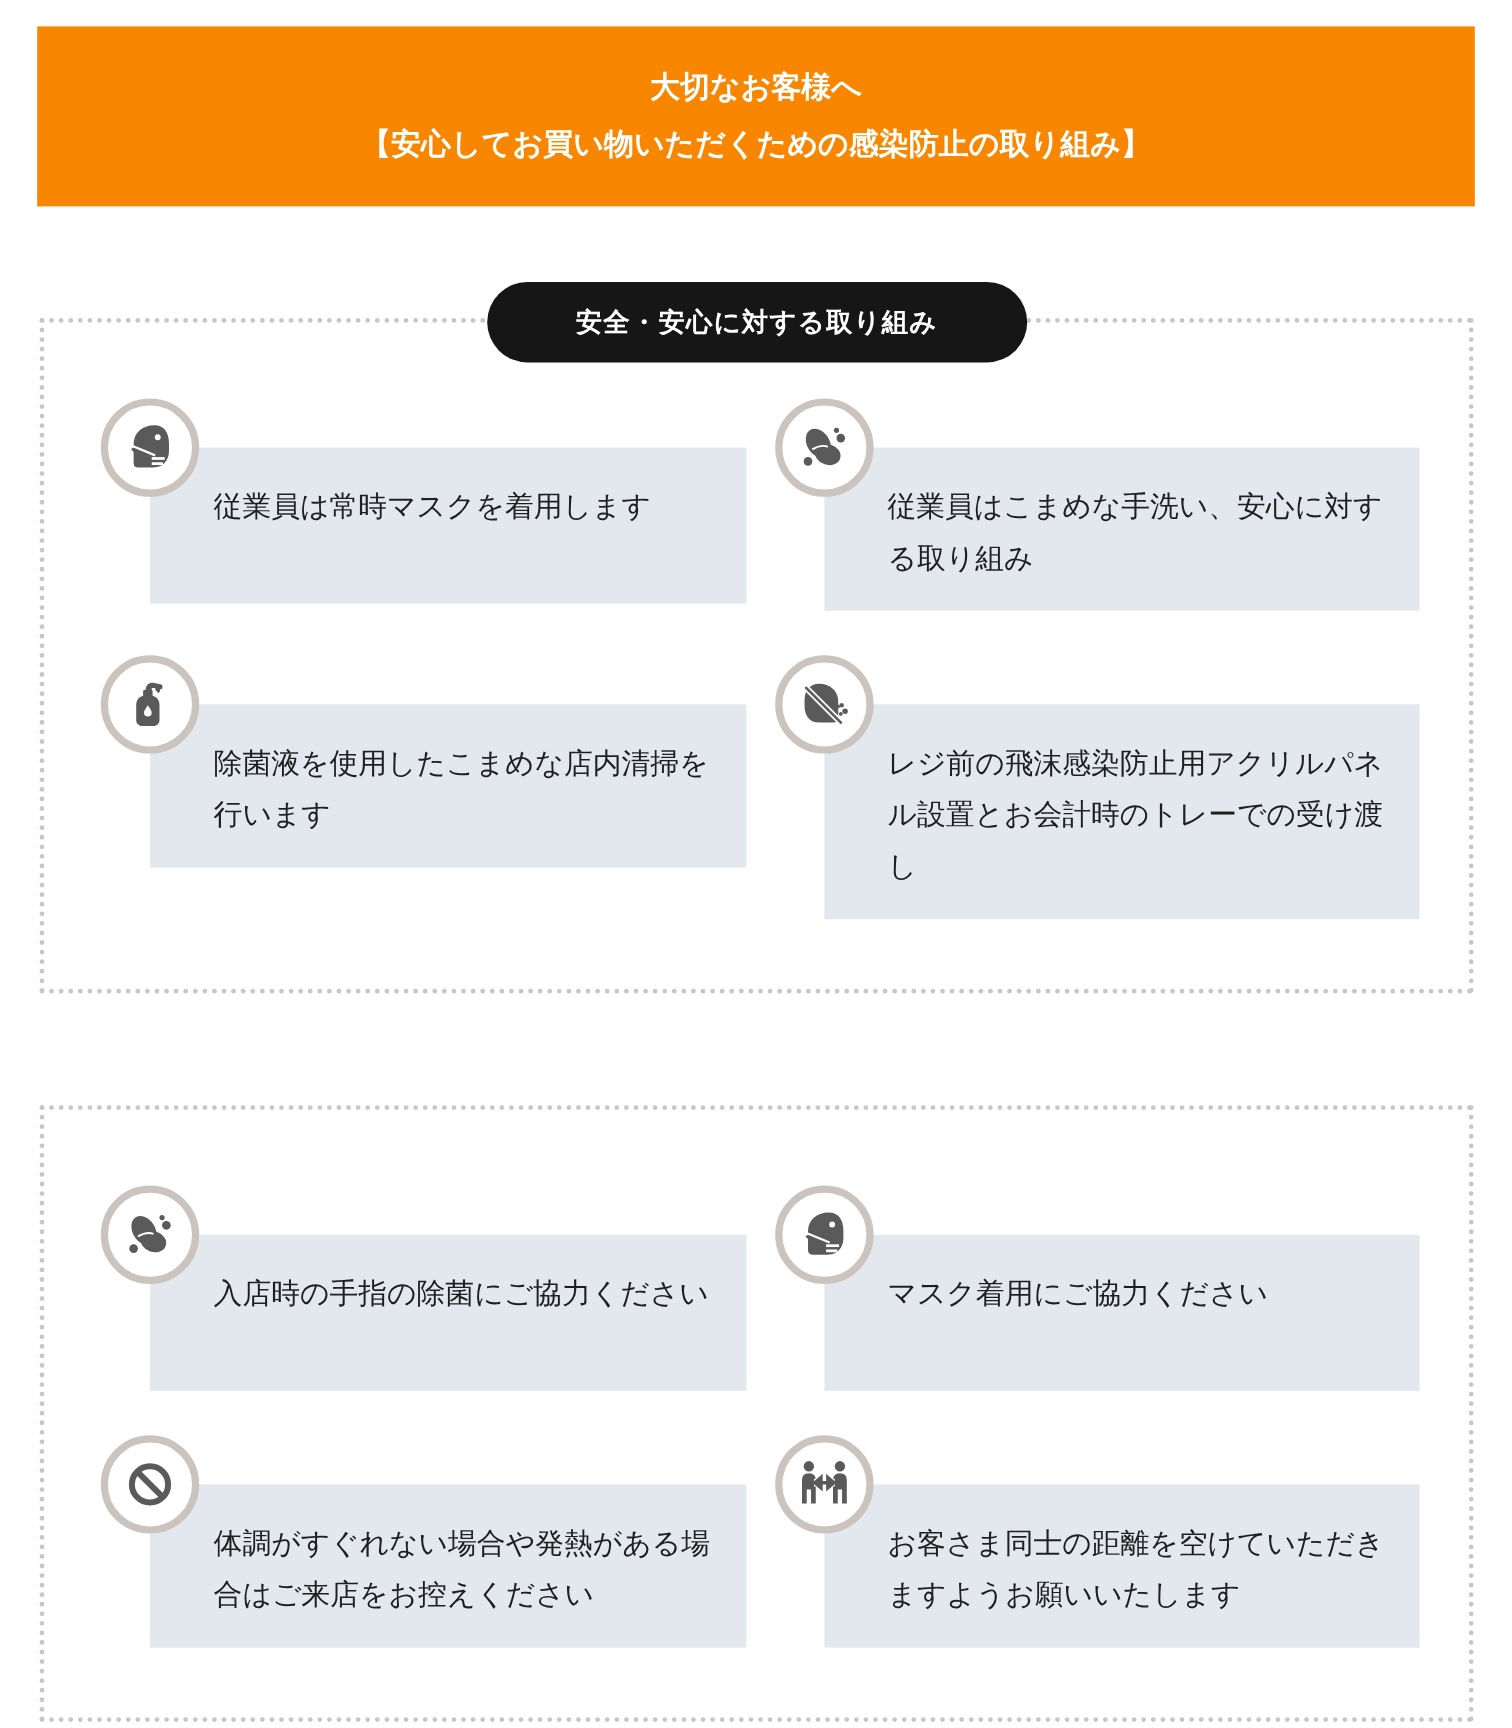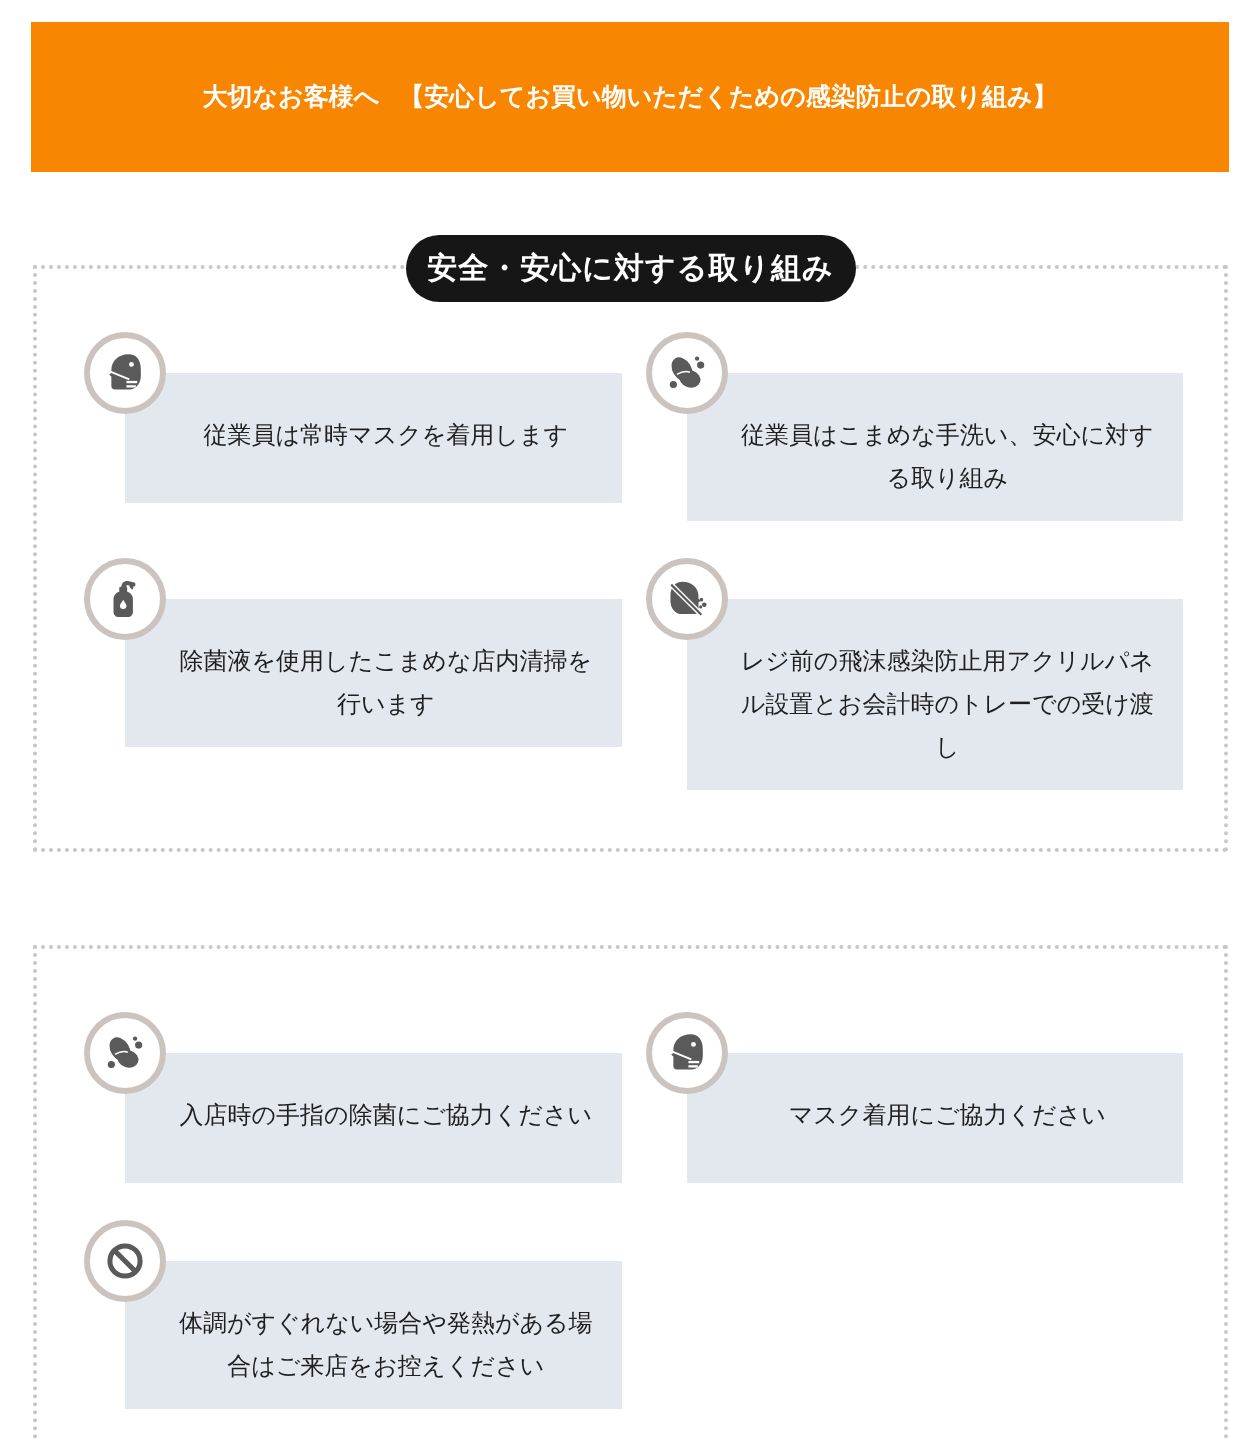--- a/index.html
+++ b/index.html
@@ -9,21 +9,21 @@
     font-family:"Liberation Sans","DejaVu Sans",sans-serif;
     color:#1f1f1f;
     overflow:hidden;
   }
   
   .banner {
     margin:22px 31px 0 31px;
     height:150px;
     background:#f88600;
     color:#ffffff;
-    display:flex; flex-direction:row;
+    display:flex; flex-direction:column;
     align-items:center; justify-content:center;
     gap:20px;
     text-align:center;
     font-weight:bold;
     font-size:25px;
     line-height:1.1;
   }
   
   .section {
     position:relative;
@@ -32,21 +32,21 @@
     padding:104px 41px 58px 46px;
   }
   .pill {
     position:absolute;
     top:-34px; left:50%;
     transform:translateX(-50%);
     width:450px; height:67px;
     background:#161616;
     border-radius:34px;
     color:#ffffff;
-    font-size:30px;
+    font-size:22px;
     font-weight:bold;
     letter-spacing:1px;
     display:flex; align-items:center; justify-content:center;
     white-space:nowrap;
   }
   .grid {
     display:grid;
     grid-template-columns:1fr 1fr;
     column-gap:23px;
     row-gap:78px;
@@ -59,25 +59,24 @@
     background:#ffffff;
     border:6px solid #cbc4be;
     border-radius:50%;
     display:flex; align-items:center; justify-content:center;
     z-index:2;
   }
   .icon-circle svg { width:46px; height:46px; display:block; }
   .box {
     background:#e3e8ee;
     min-height:130px;
-    padding:40px 28px 22px 53px;
+    padding:28px 28px 22px 53px;
     font-size:24px;
     line-height:43px;
     color:#1f1f1f;
-    text-align:center;
   }
 </style>
 </head>
 <body>
 
 <header class="banner">
   <div>大切なお客様へ</div>
   <div>【安心してお買い物いただくための感染防止の取り組み】</div>
 </header>
 
@@ -183,15 +182,34 @@
     <div class="item">
       <span class="icon-circle">
         <svg viewBox="0 0 64 64">
           <circle cx="32" cy="32" r="21" fill="none" stroke="#5a5a5a" stroke-width="7"></circle>
           <path stroke="#5a5a5a" stroke-width="7" d="M18 18 L46 46"></path>
         </svg>
       </span>
       <div class="box">体調がすぐれない場合や発熱がある場合はご来店をお控えください</div>
     </div>
 
+    <div class="item">
+      <span class="icon-circle">
+        <svg viewBox="0 0 64 64">
+          <g fill="#5a5a5a">
+            <circle cx="14" cy="11" r="6"></circle>
+            <path d="M6 54 V27 Q6 19 14 19 Q22 19 22 27 V54 H16.5 V38 H11.5 V54 Z"></path>
+            <circle cx="50" cy="11" r="6"></circle>
+            <path d="M42 54 V27 Q42 19 50 19 Q58 19 58 27 V54 H52.5 V38 H47.5 V54 Z"></path>
+          </g>
+          <path stroke="#fff" stroke-width="9" d="M20 30 L44 30"></path>
+          <g stroke="#5a5a5a" stroke-width="4" fill="#5a5a5a">
+            <path d="M25 30 L39 30"></path>
+            <path d="M28 24 L21 30 L28 36 Z"></path>
+            <path d="M36 24 L43 30 L36 36 Z"></path>
+          </g>
+        </svg>
+      </span>
+      <div class="box">お客さま同士の距離を空けていただきますようお願いいたします</div>
+    </div>
 
   </div>
 </section>
 
 </body></html>

